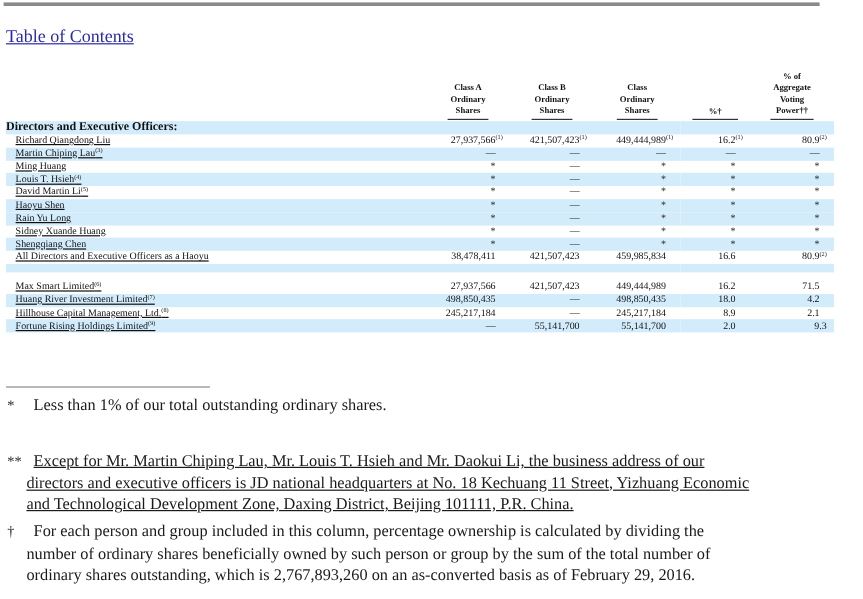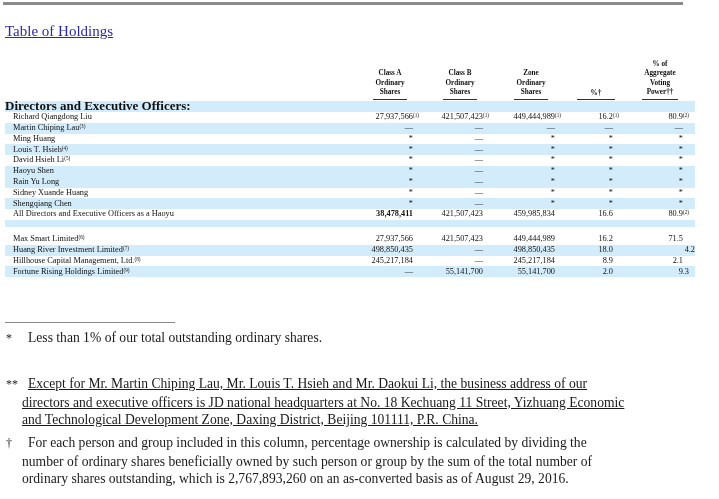--- a/index.html
+++ b/index.html
@@ -4,44 +4,44 @@
 <style>
   html, body { margin: 0; padding: 0; background: #ffffff; }
   body { width: 719px; height: 499px; position: relative; overflow: hidden; font-family: "Liberation Serif", serif; color: #111; }
   .topline { position: absolute; left: 3px; top: 2px; width: 680px; height: 3px; background: #8a8a8a; }
   .toc-link { position: absolute; left: 5px; top: 23px; font-size: 15px; color: #2a2aa8; text-decoration: underline; cursor: pointer; }
   table.own { position: absolute; left: 5px; top: 60px; width: 690px; border-collapse: collapse; font-size: 8.3px; line-height: 10.4px; }
   table.own th { font-weight: bold; font-size: 7.2px; line-height: 9.3px; vertical-align: bottom; text-align: center; padding: 0 0 1px 0; }
   table.own th .hl { display: inline-block; border-bottom: 1.2px solid #333; padding: 0 2px 2px 2px; }
   table.own th.c1 { width: 70px; } table.own th.c2 { width: 70px; } table.own th.c3 { width: 72px; } table.own th.c4 { width: 58px; } table.own th.c5 { width: 70px; }
   td { padding: 0; height: 10.8px; white-space: nowrap; }
-  td.name { padding-left: 8px; }
-  td.sec { font-weight: bold; padding-left: 0; font-size: 13px; }
+  td.name { padding-left: 8px; text-decoration: underline; }
+  td.sec { font-weight: bold; padding-left: 0; font-size: 10px; }
   td.num { text-align: right; padding-right: 6px; }
   tr.shade td { background: #d3ecfb; }
   sup { font-size: 5.2px; vertical-align: top; line-height: 6px; }
   .gap td { height: 7px; }
   .rule { position: absolute; left: 5px; top: 322px; width: 170px; height: 1px; background: #888; }
   .fn { position: absolute; left: 6px; font-size: 13.6px; line-height: 17.5px; color: #1a1a1a; width: 700px; }
   .fn .mark { display: inline-block; width: 22px; font-size: 12px; }
   .fn .cont { padding-left: 16px; }
 </style>
 </head>
 <body>
 
 <div class="topline"></div>
-<a class="toc-link">Table of Holdings</a>
+<a class="toc-link">Table of Contents</a>
 
 <table class="own">
   <thead>
     <tr>
       <th style="text-align:left;"></th>
       <th class="c1"><span class="hl"><span>Class A</span><br><span>Ordinary</span><br><span>Shares</span></span></th>
       <th class="c2"><span class="hl"><span>Class B</span><br><span>Ordinary</span><br><span>Shares</span></span></th>
-      <th class="c3"><span class="hl"><span>Zone</span><br><span>Ordinary</span><br><span>Shares</span></span></th>
+      <th class="c3"><span class="hl"><span>Class</span><br><span>Ordinary</span><br><span>Shares</span></span></th>
       <th class="c4"><span class="hl" style="padding:0 14px 1px 14px;"><span>%†</span></span></th>
       <th class="c5"><span class="hl"><span>% of</span><br><span>Aggregate</span><br><span>Voting</span><br><span>Power††</span></span></th>
     </tr>
   </thead>
   <tbody id="tbody">
       <tr class="shade">
         <td class="sec">Directors and Executive Officers:</td>
         <td></td>
         <td></td>
         <td></td>
@@ -74,21 +74,21 @@
       </tr>
       <tr class="shade">
         <td class="name"><span>Louis T. Hsieh</span><sup>(4)</sup></td>
         <td class="num" style="padding-right: 12px;"><span>*</span><sup></sup></td>
         <td class="num" style="padding-right: 12px;"><span>—</span><sup></sup></td>
         <td class="num" style="padding-right: 12px;"><span>*</span><sup></sup></td>
         <td class="num" style="padding-right: 12px;"><span>*</span><sup></sup></td>
         <td class="num" style="padding-right: 12px;"><span>*</span><sup></sup></td>
       </tr>
       <tr>
-        <td class="name"><span>David Hsieh Li</span><sup>(5)</sup></td>
+        <td class="name"><span>David Martin Li</span><sup>(5)</sup></td>
         <td class="num" style="padding-right: 12px;"><span>*</span><sup></sup></td>
         <td class="num" style="padding-right: 12px;"><span>—</span><sup></sup></td>
         <td class="num" style="padding-right: 12px;"><span>*</span><sup></sup></td>
         <td class="num" style="padding-right: 12px;"><span>*</span><sup></sup></td>
         <td class="num" style="padding-right: 12px;"><span>*</span><sup></sup></td>
       </tr>
       <tr class="shade">
         <td class="name"><span>Haoyu Shen</span><sup></sup></td>
         <td class="num" style="padding-right: 12px;"><span>*</span><sup></sup></td>
         <td class="num" style="padding-right: 12px;"><span>—</span><sup></sup></td>
@@ -115,21 +115,21 @@
       <tr class="shade">
         <td class="name"><span>Shengqiang Chen</span><sup></sup></td>
         <td class="num" style="padding-right: 12px;"><span>*</span><sup></sup></td>
         <td class="num" style="padding-right: 12px;"><span>—</span><sup></sup></td>
         <td class="num" style="padding-right: 12px;"><span>*</span><sup></sup></td>
         <td class="num" style="padding-right: 12px;"><span>*</span><sup></sup></td>
         <td class="num" style="padding-right: 12px;"><span>*</span><sup></sup></td>
       </tr>
       <tr>
         <td class="name"><span>All Directors and Executive Officers as a Haoyu</span><sup></sup></td>
-        <td class="num" style="padding-right: 12px; font-weight: bold;"><span>38,478,411</span><sup></sup></td>
+        <td class="num" style="padding-right: 12px;"><span>38,478,411</span><sup></sup></td>
         <td class="num" style="padding-right: 12px;"><span>421,507,423</span><sup></sup></td>
         <td class="num" style="padding-right: 12px;"><span>459,985,834</span><sup></sup></td>
         <td class="num" style="padding-right: 12px;"><span>16.6</span><sup></sup></td>
         <td class="num"><span>80.9</span><sup>(2)</sup></td>
       </tr>
       <tr class="gap shade">
         <td></td>
         <td></td>
         <td></td>
         <td></td>
@@ -151,21 +151,21 @@
         <td class="num" style="padding-right: 12px;"><span>449,444,989</span><sup></sup></td>
         <td class="num" style="padding-right: 12px;"><span>16.2</span><sup></sup></td>
         <td class="num" style="padding-right: 12px;"><span>71.5</span><sup></sup></td>
       </tr>
       <tr class="shade">
         <td class="name"><span>Huang River Investment Limited</span><sup>(7)</sup></td>
         <td class="num" style="padding-right: 12px;"><span>498,850,435</span><sup></sup></td>
         <td class="num" style="padding-right: 12px;"><span>—</span><sup></sup></td>
         <td class="num" style="padding-right: 12px;"><span>498,850,435</span><sup></sup></td>
         <td class="num" style="padding-right: 12px;"><span>18.0</span><sup></sup></td>
-        <td class="num" style="padding-right: 0;"><span>4.2</span><sup></sup></td>
+        <td class="num" style="padding-right: 12px;"><span>4.2</span><sup></sup></td>
       </tr>
       <tr>
         <td class="name"><span>Hillhouse Capital Management,  Ltd.</span><sup>(8)</sup></td>
         <td class="num" style="padding-right: 12px;"><span>245,217,184</span><sup></sup></td>
         <td class="num" style="padding-right: 12px;"><span>—</span><sup></sup></td>
         <td class="num" style="padding-right: 12px;"><span>245,217,184</span><sup></sup></td>
         <td class="num" style="padding-right: 12px;"><span>8.9</span><sup></sup></td>
         <td class="num" style="padding-right: 12px;"><span>2.1</span><sup></sup></td>
       </tr>
       <tr class="shade">
@@ -187,14 +187,14 @@
 
 <div class="fn" style="top:375px;text-decoration:underline;">
   <div><span class="mark">**</span><span>Except for Mr. Martin Chiping Lau, Mr. Louis T. Hsieh and Mr. Daokui Li, the business address of our</span></div>
   <div class="cont">directors and executive officers is JD national headquarters at No. 18 Kechuang 11 Street, Yizhuang Economic</div>
   <div class="cont">and Technological Development Zone, Daxing District, Beijing 101111, P.R. China.</div>
 </div>
 
 <div class="fn" style="top:434px;">
   <div><span class="mark">†</span><span>For each person and group included in this column, percentage ownership is calculated by dividing the</span></div>
   <div class="cont">number of ordinary shares beneficially owned by such person or group by the sum of the total number of</div>
-  <div class="cont">ordinary shares outstanding, which is 2,767,893,260 on an as-converted basis as of August 29, 2016.</div>
+  <div class="cont">ordinary shares outstanding, which is 2,767,893,260 on an as-converted basis as of February 29, 2016.</div>
 </div>
 
 </body></html>

